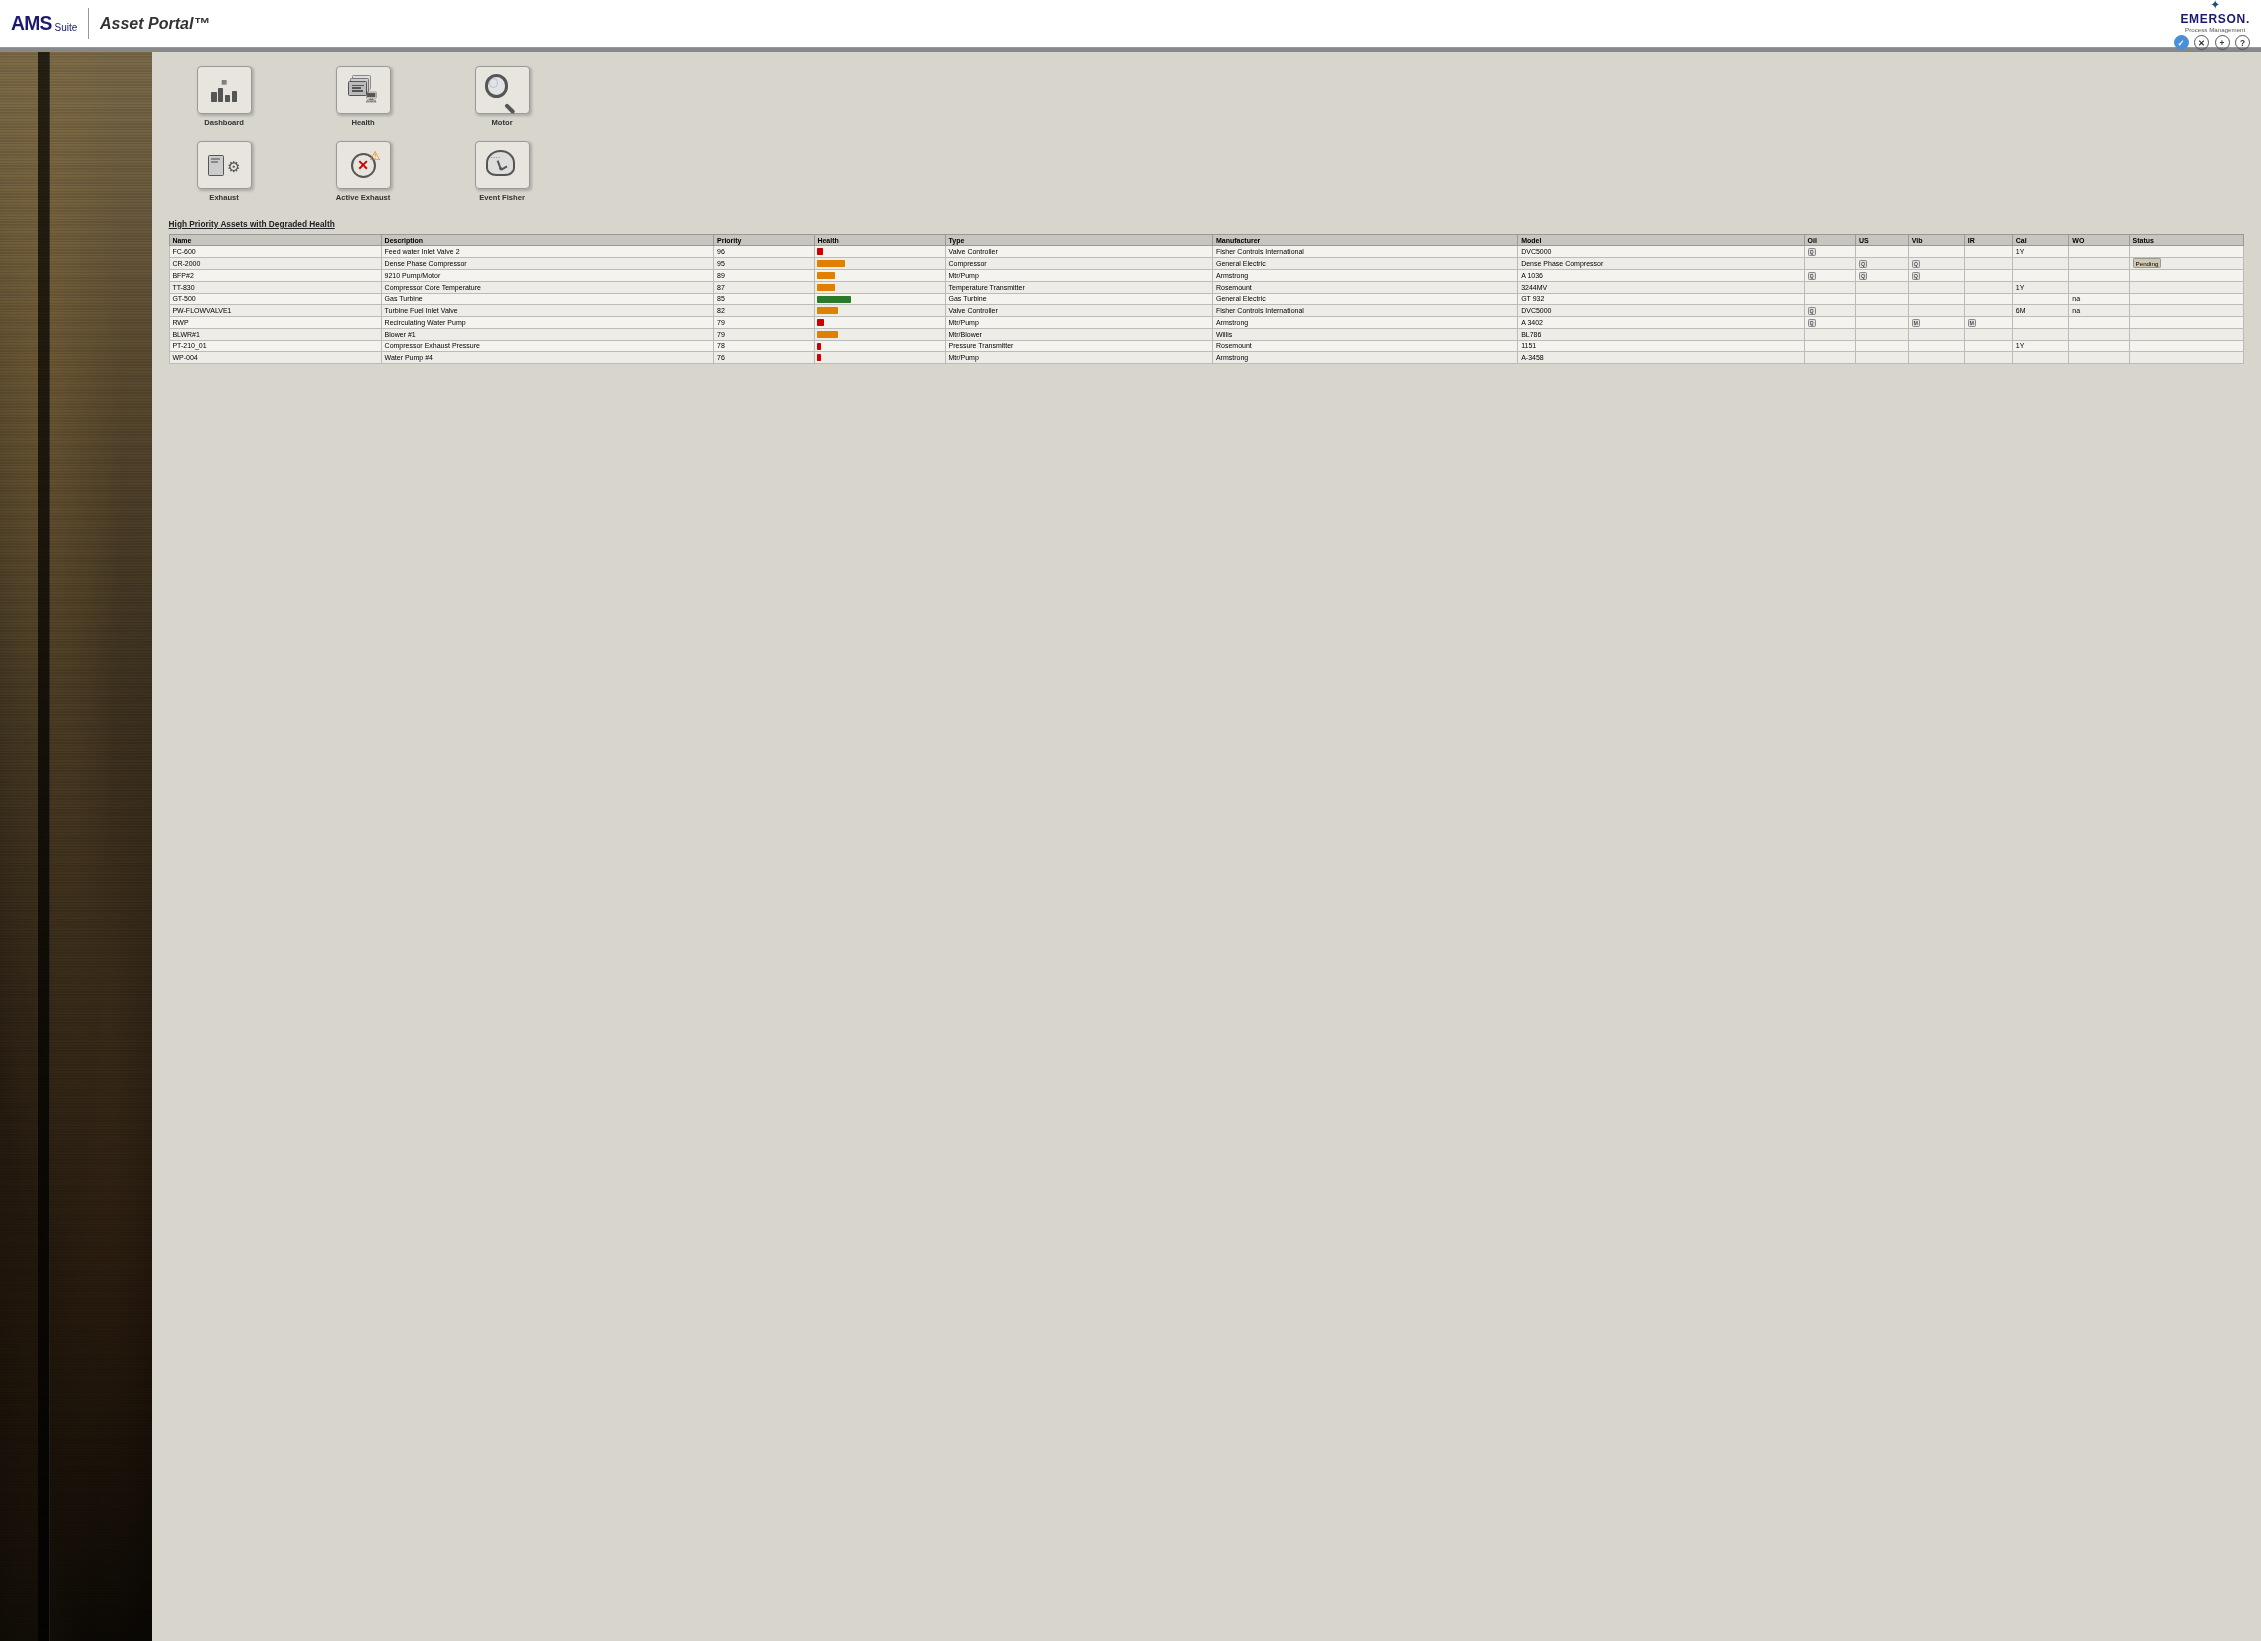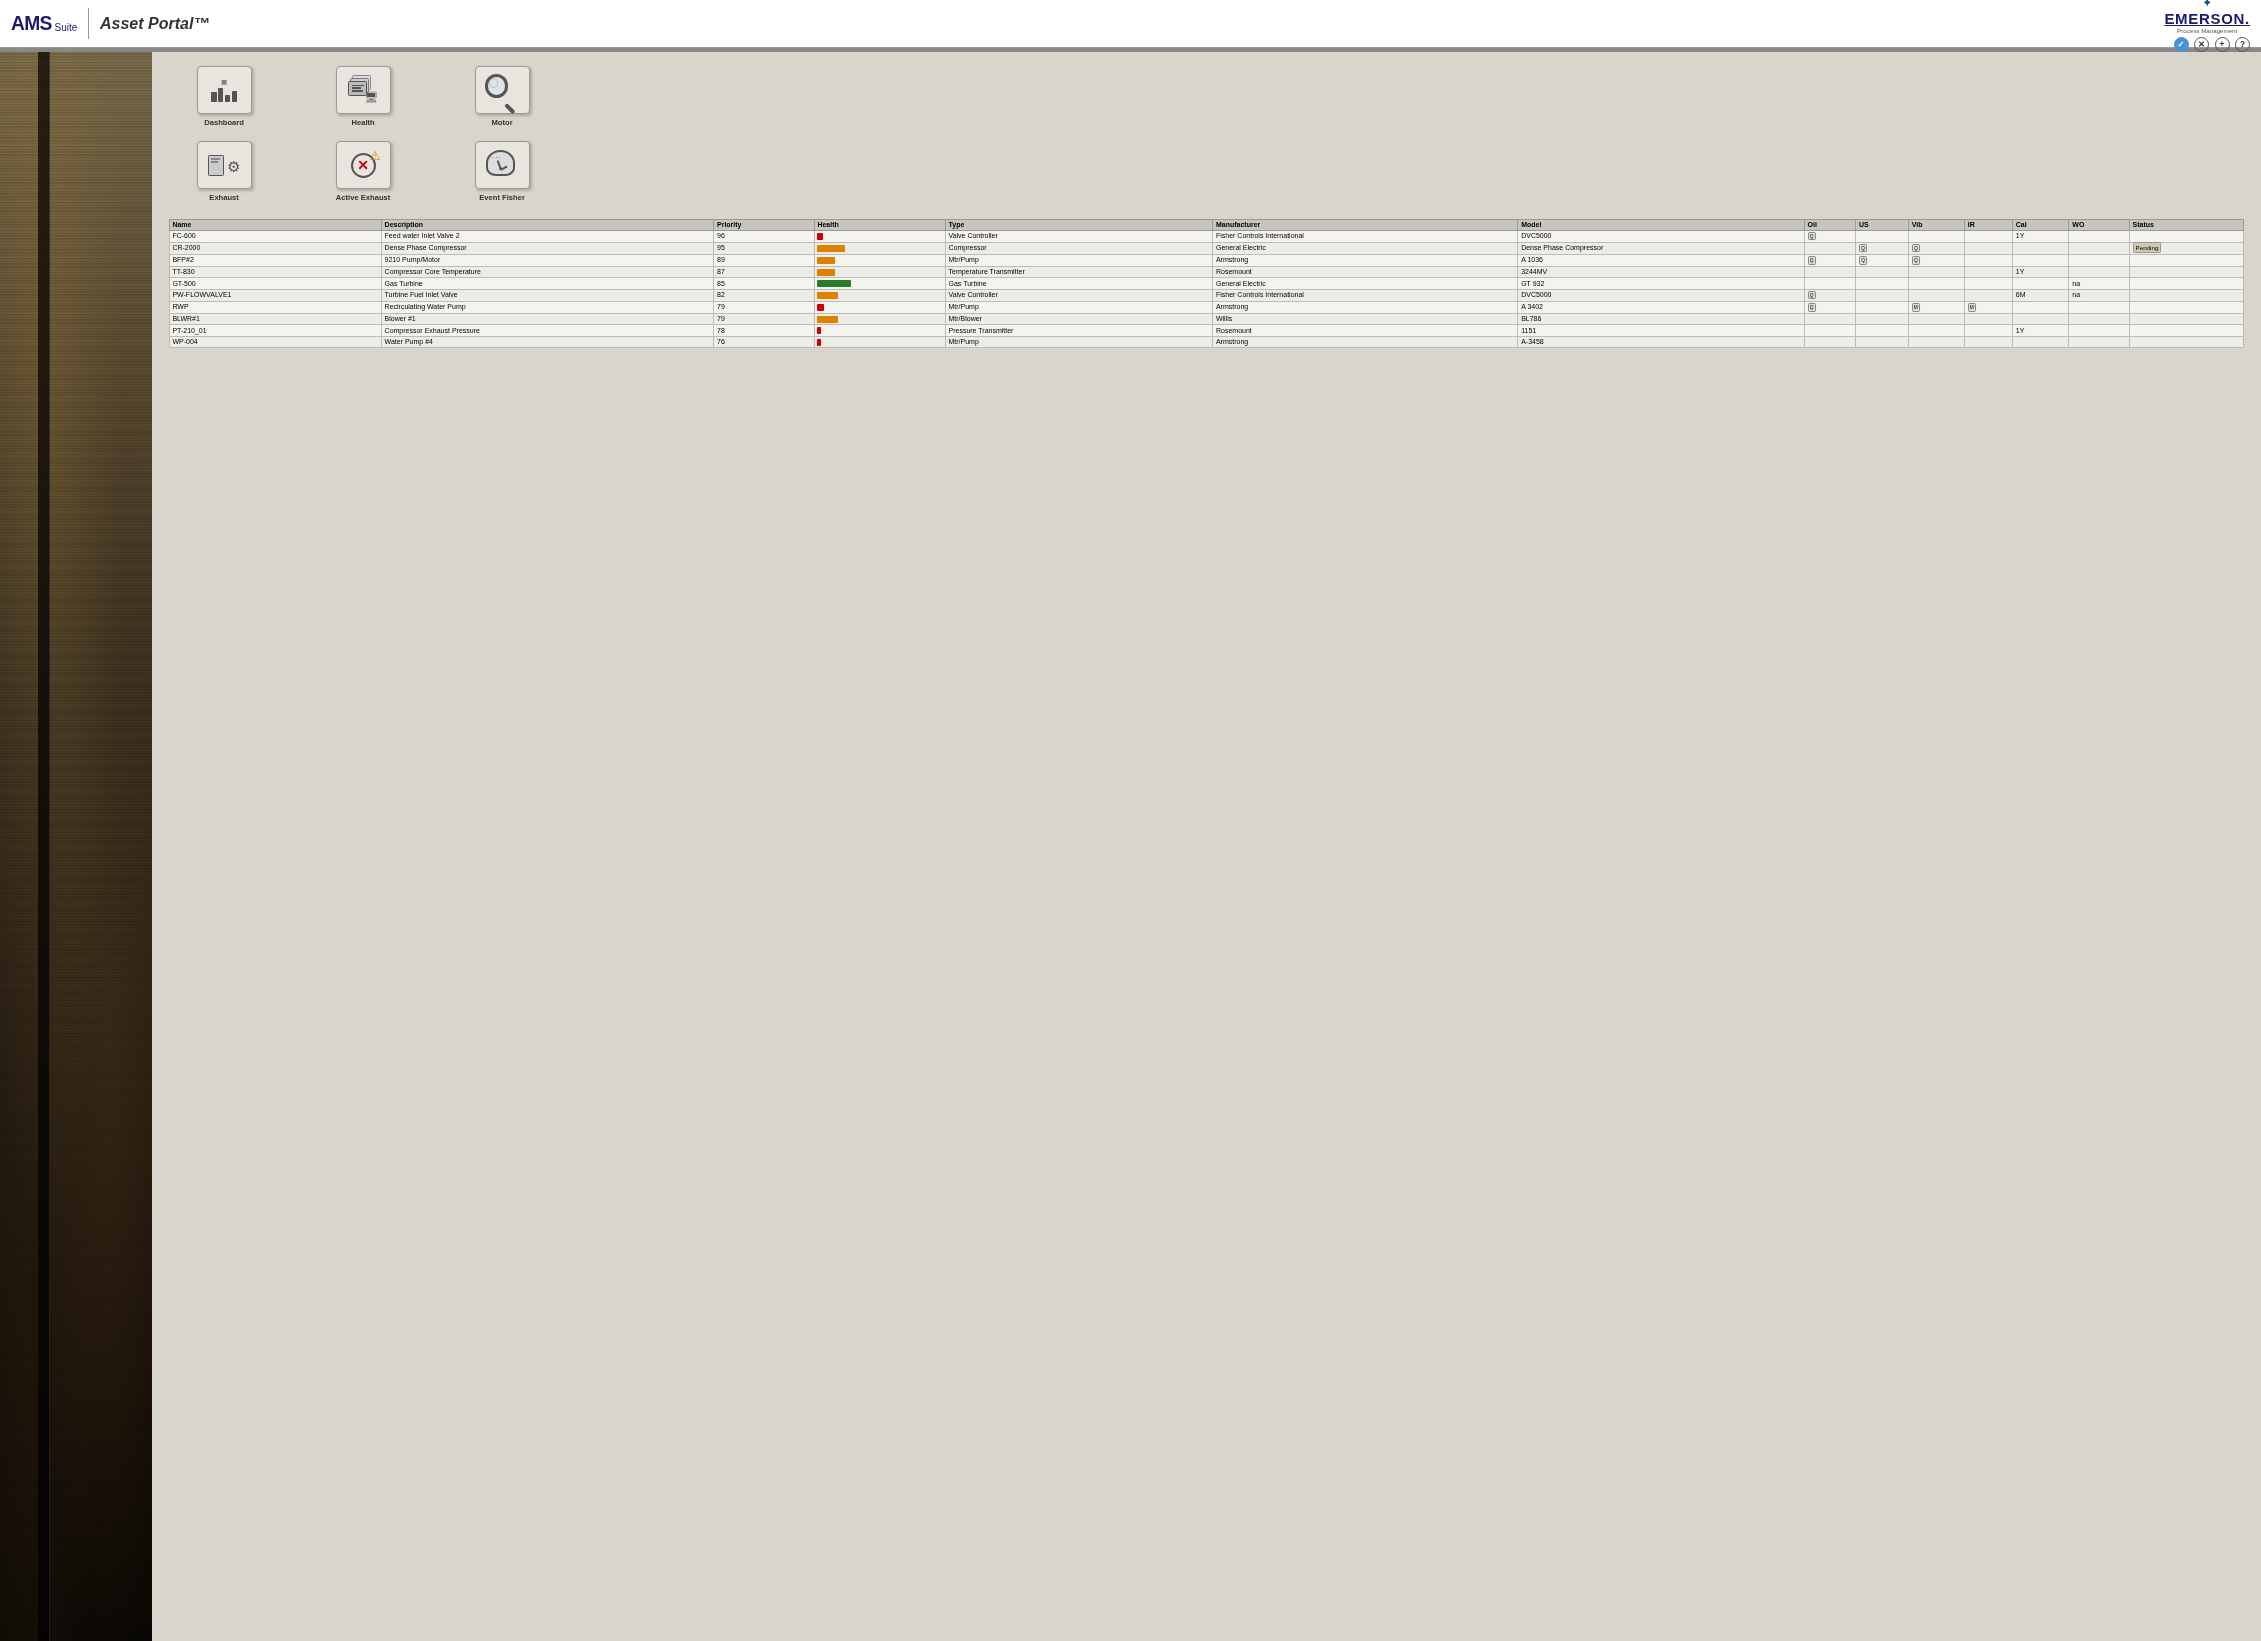--- a/index.html
+++ b/index.html
@@ -60,25 +60,24 @@
     .emerson-logo {
       display: flex;
       flex-direction: column;
       align-items: center;
     }
     .emerson-icon {
       font-size: 12.4px;
       color: #1a5276;
     }
     .emerson-brand {
-      font-size: 15px;
+      font-size: 12px;
       font-weight: bold;
       color: #1a1a6e;
       letter-spacing: 0.7px;
-      text-decoration: underline;
     }
     .emerson-subtitle {
       font-size: 6.2px;
       color: #555;
     }
     .nav-icons {
       display: flex;
       gap: 5.5px;
       align-items: center;
     }
@@ -390,20 +389,21 @@
               <div style="position:absolute;top:2.8px;left:2.8px;font-size:4.1px;color:#777;">•  •  •  •</div>
             </div>
           </div>
         </div>
         <span class="icon-label">Event Fisher</span>
       </div>
 
     </div>
 
     <div>
+      <div class="section-title">High Priority Assets with Degraded Health</div>
       <table class="assets-table">
         <thead>
           <tr>
             <th>Name</th>
             <th>Description</th>
             <th>Priority</th>
             <th>Health</th>
             <th>Type</th>
             <th>Manufacturer</th>
             <th>Model</th>

